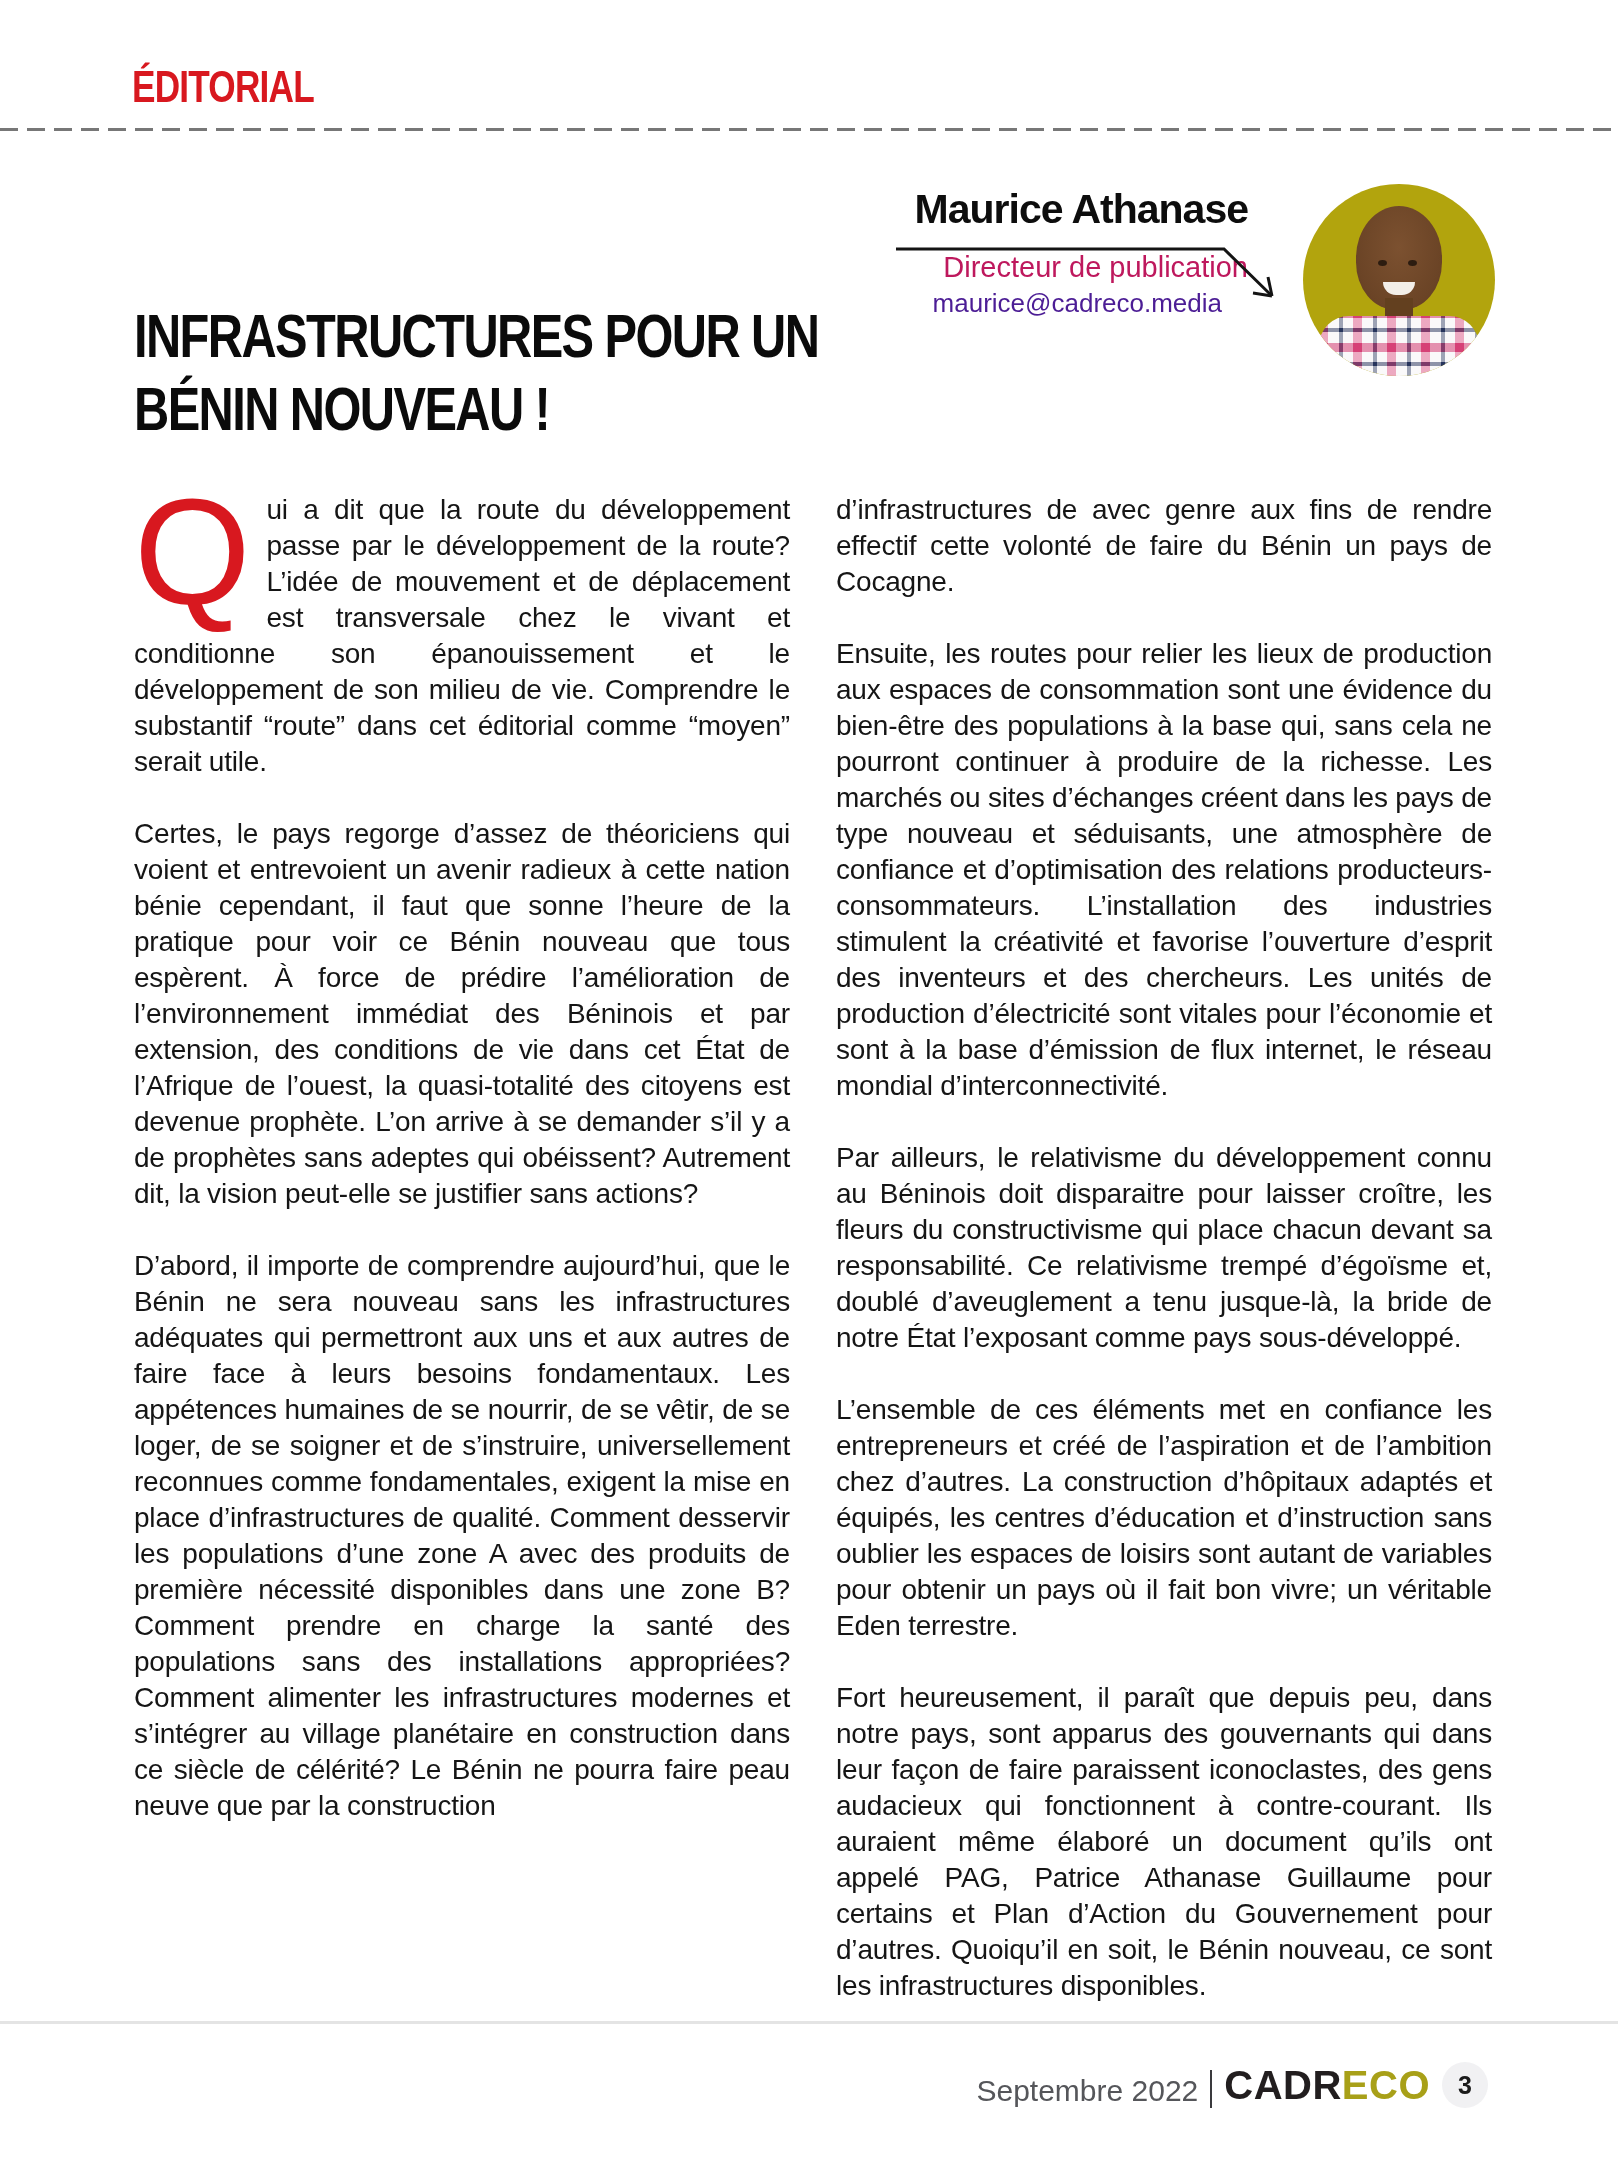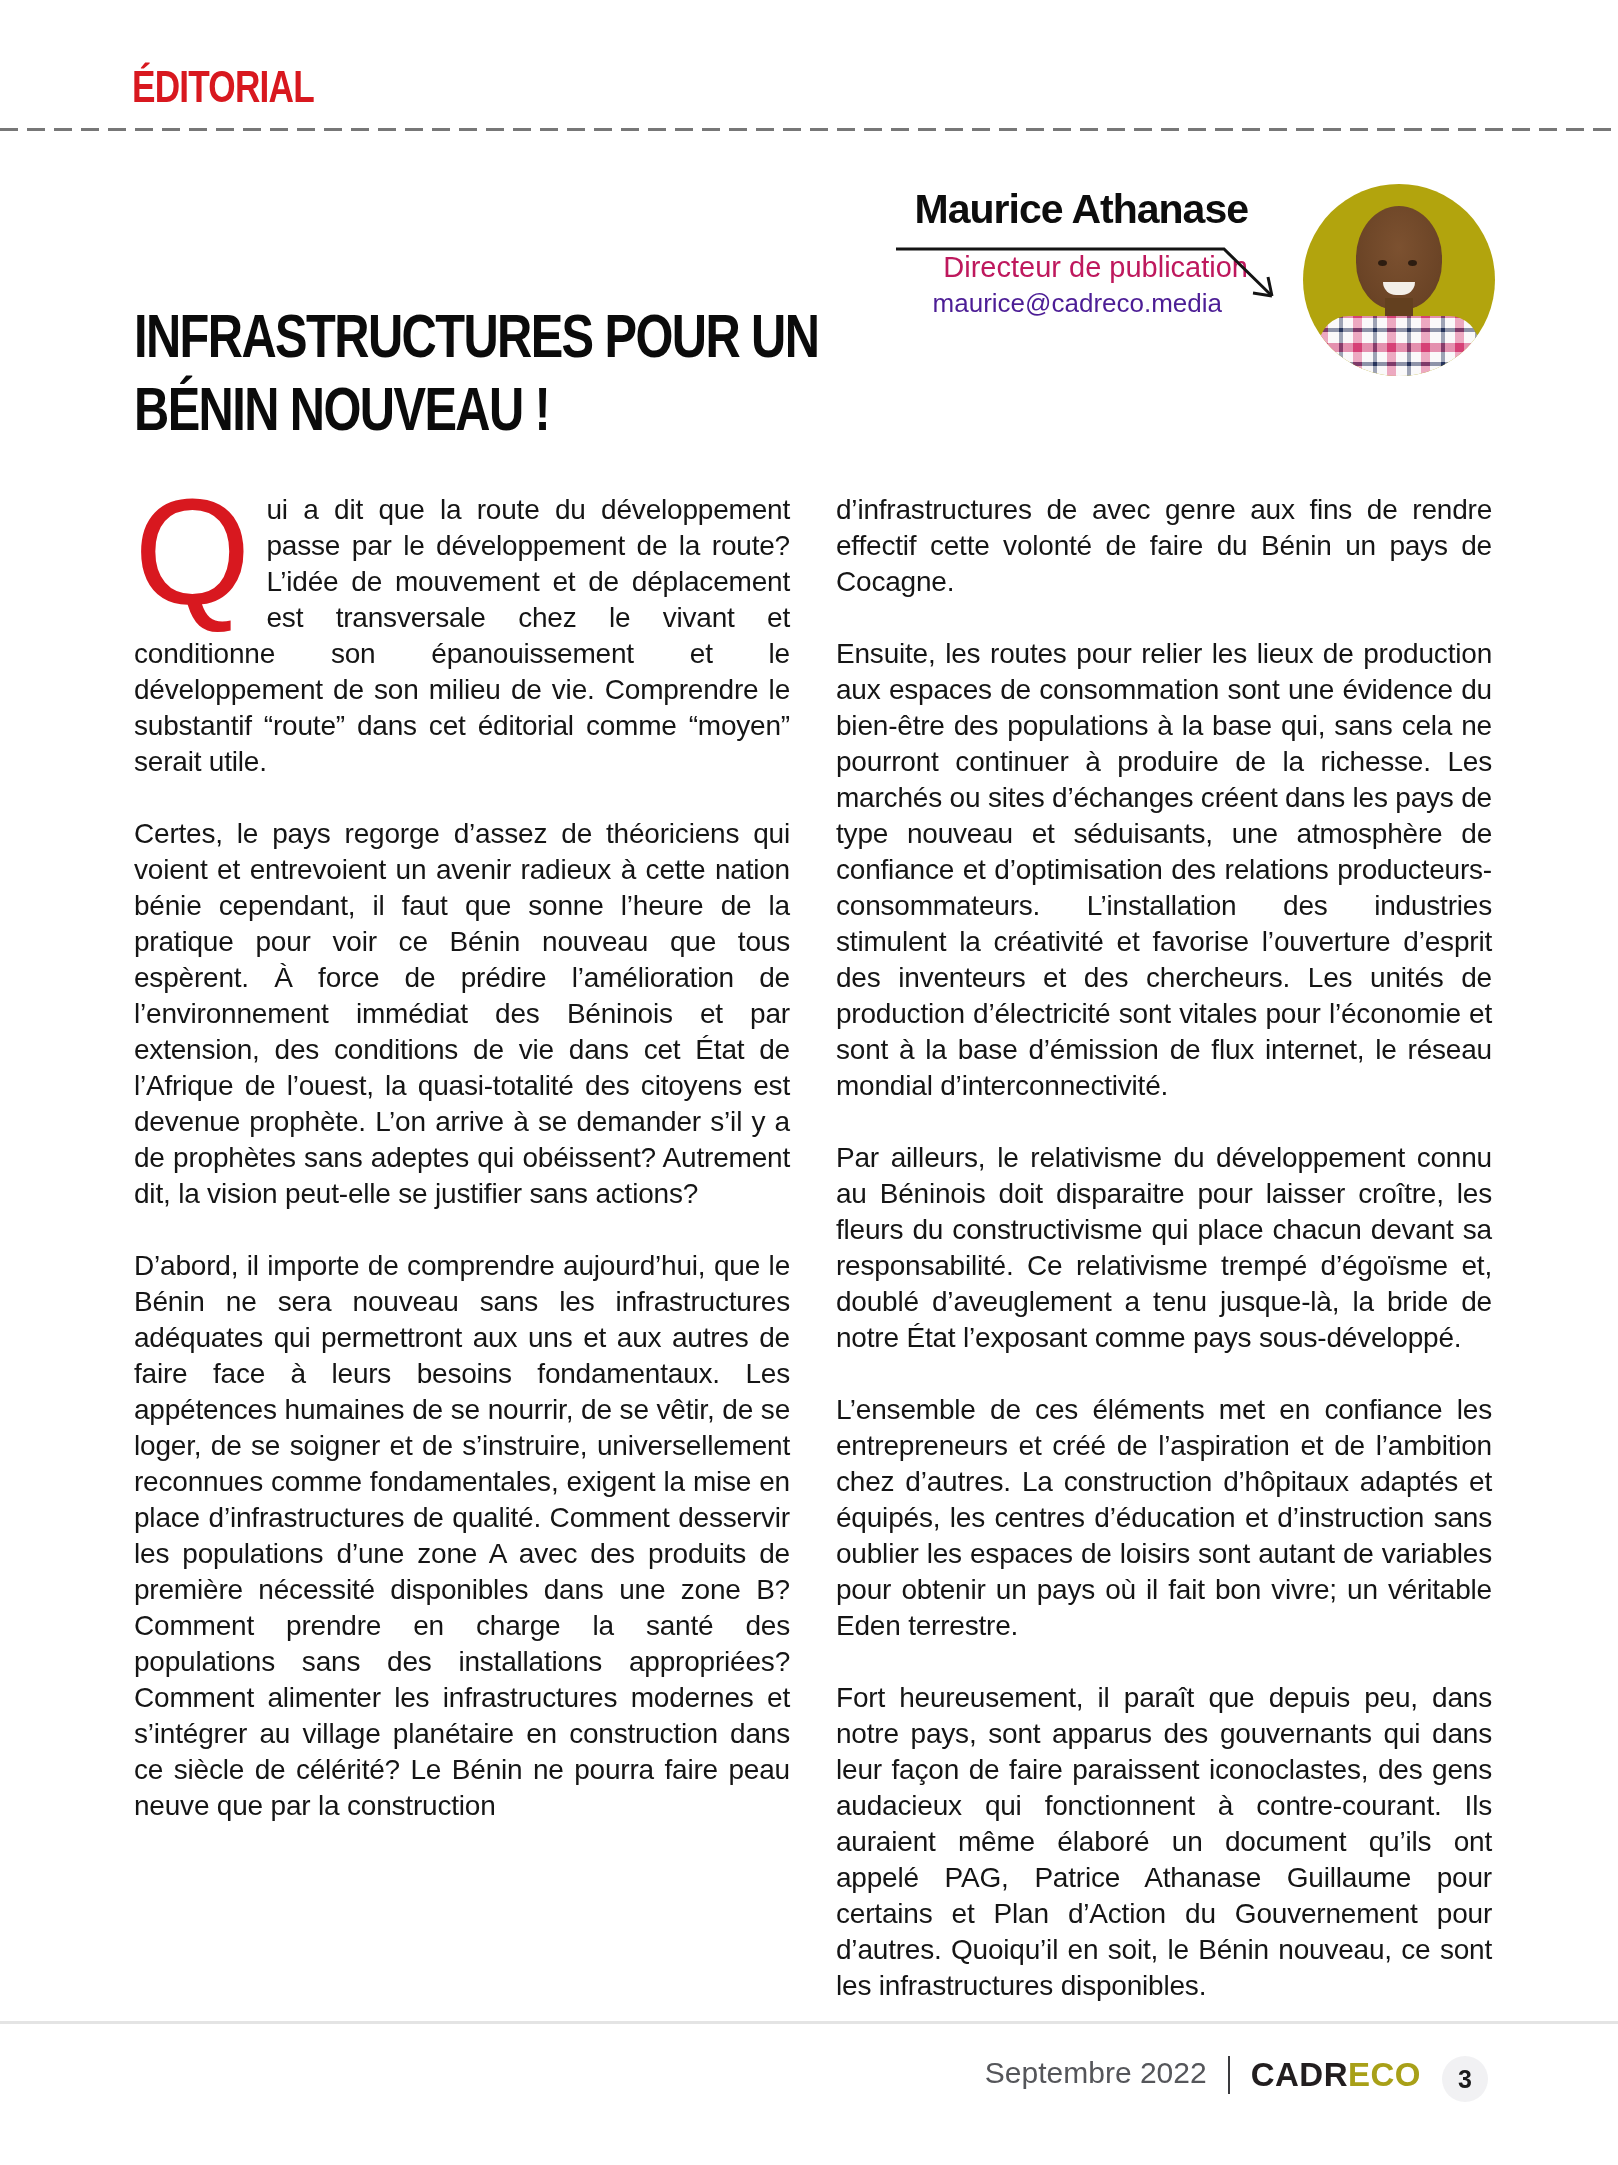--- a/index.html
+++ b/index.html
@@ -101,25 +101,25 @@
     color:#d8181f;font-weight:400;
     padding:4px 16px 0 0;
   }
 
   
   .footer-divider{
     position:absolute;left:0;right:0;top:2021px;height:3px;background:#e4e4e4;
   }
   .footer{
     position:absolute;top:2056px;right:130px;height:52px;
-    display:flex;align-items:flex-start;gap:21px;
+    display:flex;align-items:flex-end;gap:12px;
   }
   .f-date{font-size:30px;color:#55565a;}
   .f-bar{width:2px;height:38px;background:#3a3a3e;}
-  .f-brand{font-size:33px;font-weight:800;letter-spacing:0.5px;white-space:nowrap;}
+  .f-brand{font-size:40px;font-weight:800;letter-spacing:0.5px;white-space:nowrap;}
   .f-brand .b1{color:#221e1f;}
   .f-brand .b2{color:#a8a018;}
   .f-page{
     width:46px;height:46px;border-radius:50%;background:#f1f1f3;
     display:flex;align-items:center;justify-content:center;
   }
   .f-page span{font-size:25px;font-weight:800;color:#1b1b1b;}
 </style>
 </head>
 <body>

